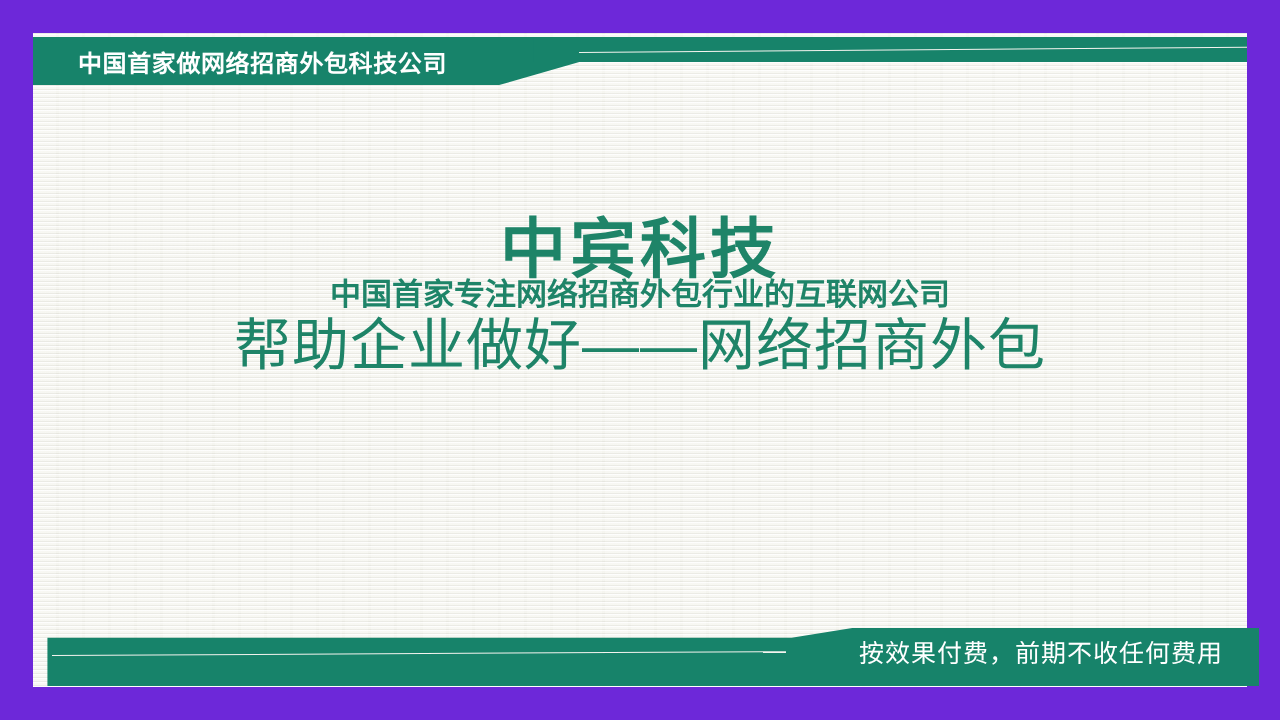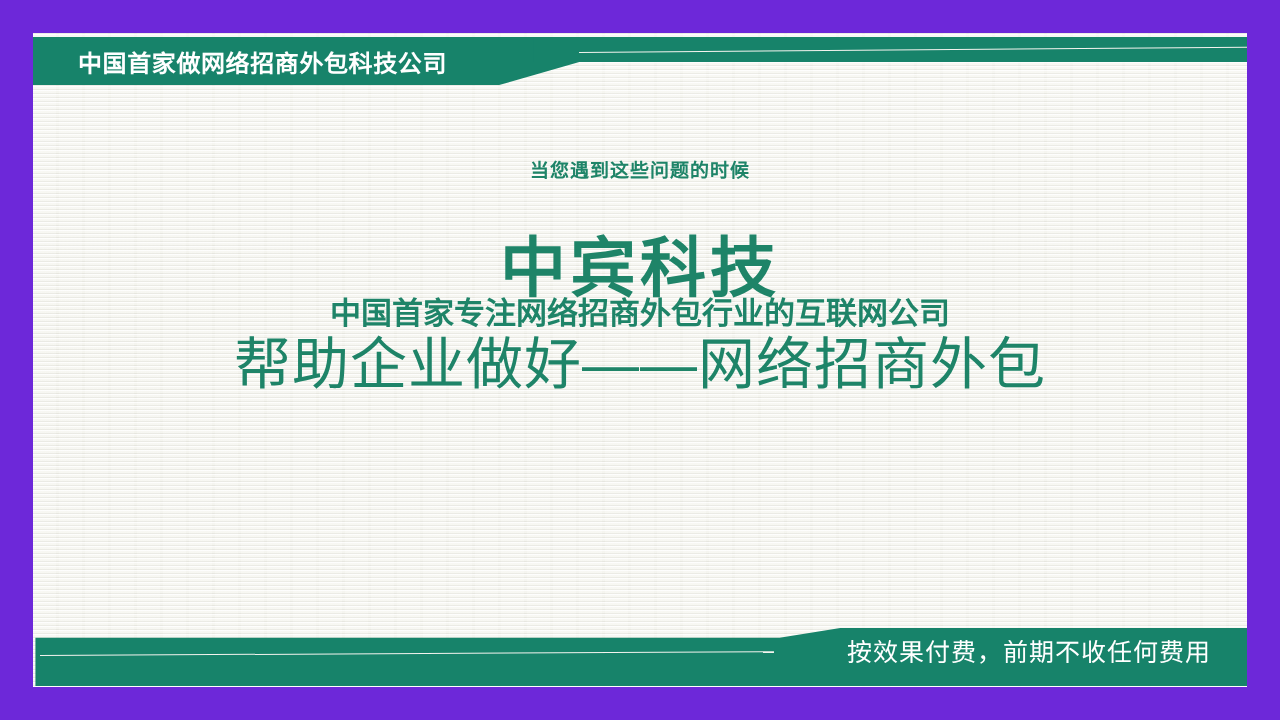--- a/index.html
+++ b/index.html
@@ -127,25 +127,24 @@
     font-size: 57px;
     font-weight: normal;
     line-height: 1.12;
     letter-spacing: 1px;
     color: #1E8468;
   }
 
   
   #footer-banner {
     position: absolute;
-    left: 0px;
+    left: 12px;
     bottom: 1px;
     width: 1214px;
     height: 58px;
-    font-family: Liberation Mono, monospace;
   }
   #footer-banner .shape-strip {
     position: absolute;
     inset: 0;
     background: #17836A;
     
     clip-path: polygon(0.2% 17%, 61.5% 17%, 66.5% 0%, 100% 0%, 100% 100%, 0.2% 100%);
   }
   #footer-banner .hairline {
     position: absolute;
@@ -179,21 +178,20 @@
   <div id="canvas">
 
     <div id="header-banner">
       <div class="shape-main"></div>
       <div class="shape-tail"></div>
       <div class="hairline"></div>
       <div id="header-title">中国首家做网络招商外包科技公司</div>
     </div>
 
     <div id="headline-block">
-      <div id="eyebrow">当您遇到这些问题的时候</div>
       <div id="brand">中宾科技</div>
       <div id="tagline">中国首家专注网络招商外包行业的互联网公司</div>
       <div id="statement">帮助企业做好——网络招商外包</div>
     </div>
 
     <div id="footer-banner">
       <div class="shape-strip"></div>
       <div class="hairline"></div>
       <div id="footer-text">按效果付费，前期不收任何费用</div>
     </div>

